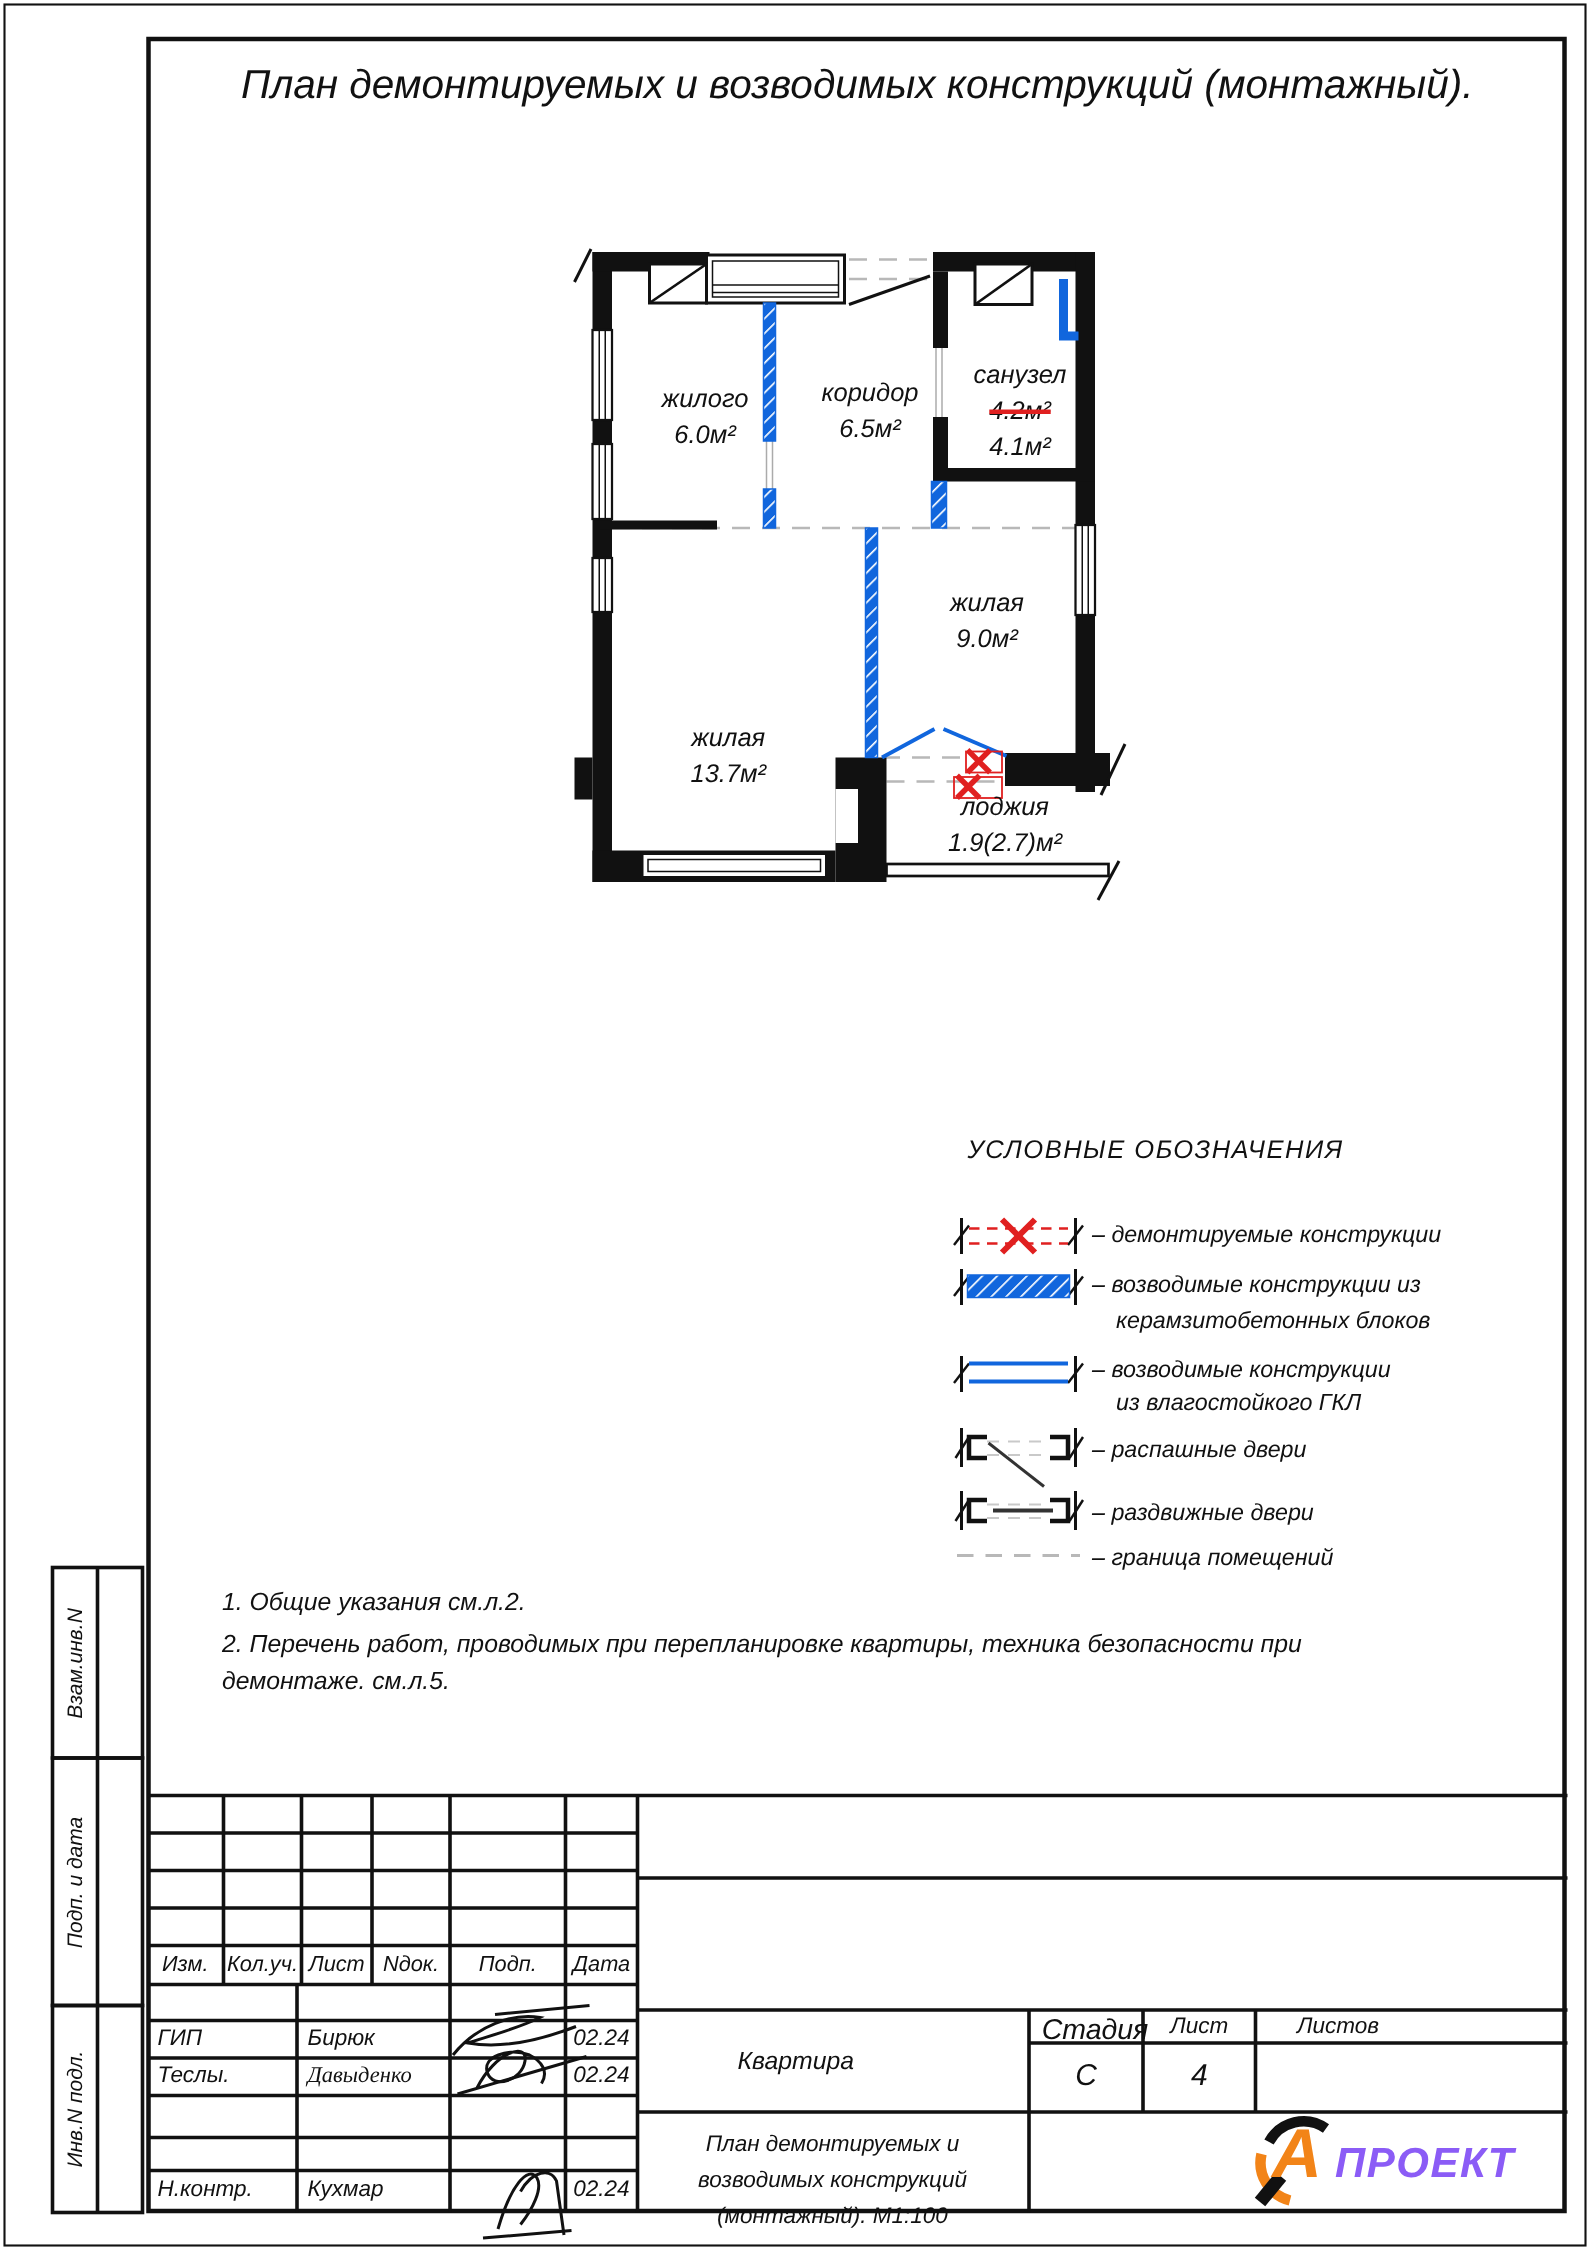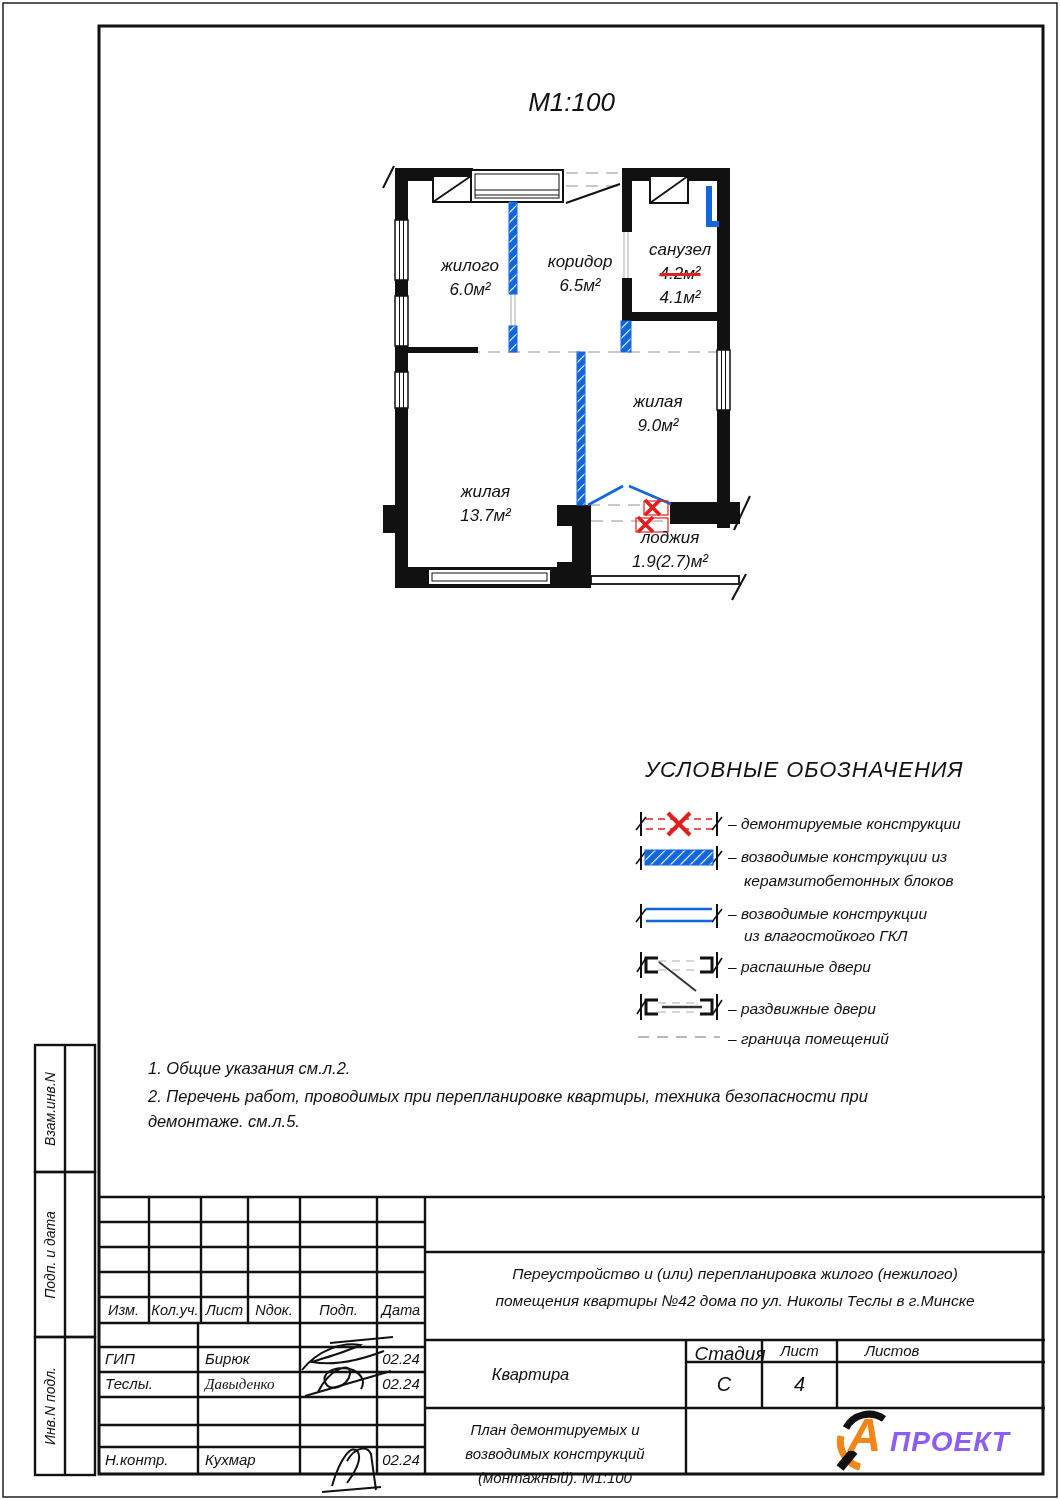--- a/index.html
+++ b/index.html
@@ -253,21 +253,21 @@
       <path d="M322,1492 L381,1487"></path>
     </g>
 
     <g fill="none">
       <path d="M846,1428 A26,26 0 0 1 884,1419" stroke="#111" stroke-width="7"></path>
       <path d="M841,1436 A26,26 0 0 0 860,1467" stroke="#f28418" stroke-width="7"></path>
       <line x1="840" y1="1468" x2="854" y2="1451" stroke="#111" stroke-width="9"></line>
     </g>
   </svg>
 
-  <div class="t c" style="left:98px;top:86px;width:947px;font-size:26px;">М1:100</div>
+  <div class="t c" style="left:98px;top:40px;width:947px;font-size:27px;">План  демонтируемых  и  возводимых  конструкций  (монтажный).</div>
 
   <div class="room" style="left:405px;top:254px;width:130px;">
     <div>жилого</div>
     <div>6.0м²</div>
   </div>
   <div class="room" style="left:515px;top:250px;width:130px;">
     <div>коридор</div>
     <div>6.5м²</div>
   </div>
   <div class="room" style="left:622px;top:238px;width:116px;">
@@ -281,21 +281,21 @@
   </div>
   <div class="room" style="left:418px;top:480px;width:135px;">
     <div>жилая</div>
     <div>13.7м²</div>
   </div>
   <div class="room" style="left:605px;top:526px;width:130px;">
     <div>лоджия</div>
     <div>1.9(2.7)м²</div>
   </div>
 
-  <div class="t" style="left:645px;top:756px;font-size:22px;letter-spacing:1px;">УСЛОВНЫЕ ОБОЗНАЧЕНИЯ</div>
+  <div class="t" style="left:645px;top:756px;font-size:17px;letter-spacing:1px;">УСЛОВНЫЕ ОБОЗНАЧЕНИЯ</div>
   <div class="t" style="left:728px;top:814px;font-size:15.5px;">–  демонтируемые конструкции</div>
   <div class="t" style="left:728px;top:847px;font-size:15.5px;">–  возводимые конструкции  из</div>
   <div class="t" style="left:744px;top:871px;font-size:15.5px;">керамзитобетонных блоков</div>
   <div class="t" style="left:728px;top:904px;font-size:15.5px;">–  возводимые конструкции</div>
   <div class="t" style="left:744px;top:926px;font-size:15.5px;">из влагостойкого ГКЛ</div>
   <div class="t" style="left:728px;top:957px;font-size:15.5px;">–  распашные двери</div>
   <div class="t" style="left:728px;top:999px;font-size:15.5px;">–  раздвижные двери</div>
   <div class="t" style="left:728px;top:1029px;font-size:15.5px;">–  граница помещений</div>
 
   <div class="t" style="left:148px;top:1058px;font-size:16.5px;">1.  Общие указания см.л.2.</div>
@@ -311,21 +311,20 @@
   <div class="t" style="left:105px;top:1350px;font-size:15px;">ГИП</div>
   <div class="t" style="left:205px;top:1350px;font-size:15px;">Бирюк</div>
   <div class="t c" style="left:377px;top:1350px;width:48px;font-size:15px;">02.24</div>
   <div class="t" style="left:105px;top:1375px;font-size:15px;">Теслы.</div>
   <div class="t" style="left:205px;top:1375px;font-size:15px;font-family:Liberation Serif, serif;">Давыденко</div>
   <div class="t c" style="left:377px;top:1375px;width:48px;font-size:15px;">02.24</div>
   <div class="t" style="left:105px;top:1451px;font-size:15px;">Н.контр.</div>
   <div class="t" style="left:205px;top:1451px;font-size:15px;">Кухмар</div>
   <div class="t c" style="left:377px;top:1451px;width:48px;font-size:15px;">02.24</div>
 
-  <div class="t c wrap" style="left:475px;top:1260px;width:520px;font-size:15.5px;line-height:27px;">Переустройство и (или) перепланировка жилого (нежилого) помещения квартиры №42 дома по ул. Николы Теслы в г.Минске</div>
   <div class="t c" style="left:425px;top:1364px;width:211px;font-size:16.5px;">Квартира</div>
   <div class="t c" style="left:692px;top:1342px;width:76px;font-size:19px;">Стадия</div>
   <div class="t c" style="left:762px;top:1342px;width:75px;font-size:15px;">Лист</div>
   <div class="t c" style="left:837px;top:1342px;width:110px;font-size:15px;">Листов</div>
   <div class="t c" style="left:686px;top:1372px;width:76px;font-size:20px;">С</div>
   <div class="t c" style="left:762px;top:1372px;width:75px;font-size:20px;">4</div>
   <div class="t c" style="left:837px;top:1372px;width:110px;font-size:20px;"></div>
   <div class="t c wrap" style="left:435px;top:1418px;width:240px;font-size:15px;line-height:24px;">План демонтируемых и возводимых конструкций (монтажный). М1:100</div>
 
   <span class="logo-a" style="left:848px;top:1408px;">А</span>

